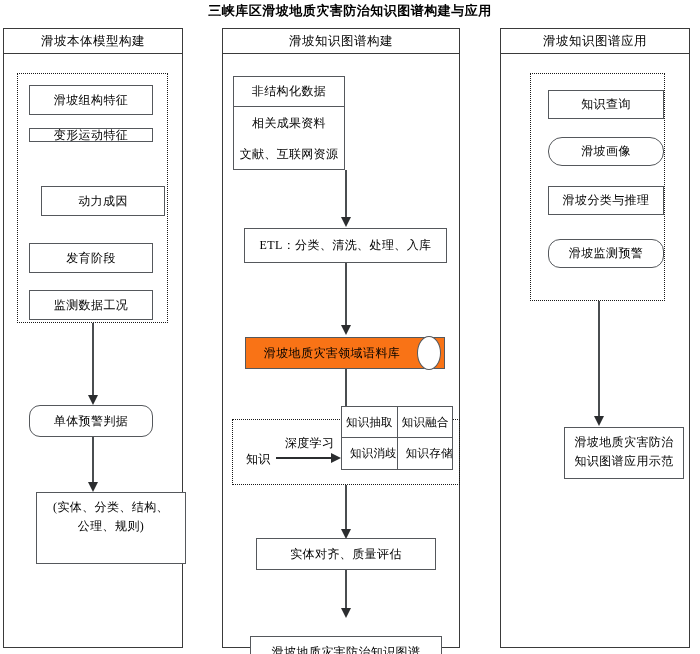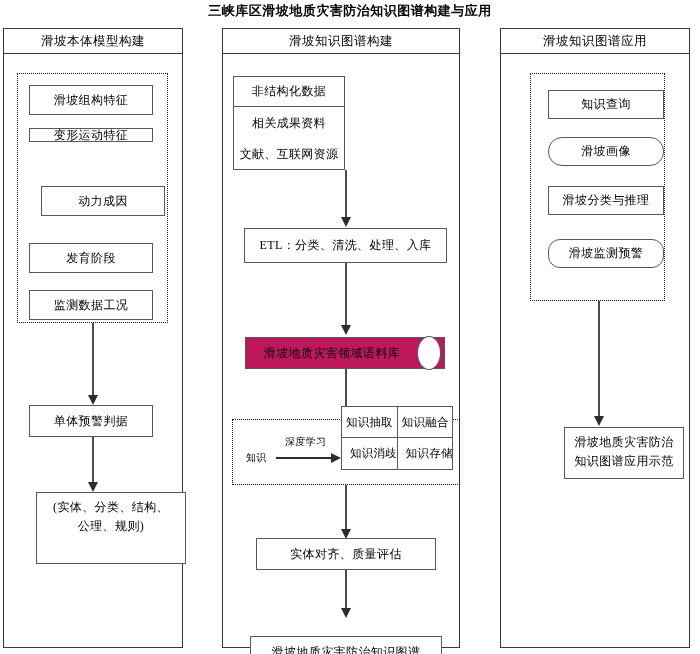--- a/index.html
+++ b/index.html
@@ -122,21 +122,21 @@
     position: absolute;
   }
   .cyl-rect {
     position: absolute;
     left: 0;
     top: 0;
     width: 100%;
     height: 100%;
     border: 1.1px solid #55585c;
     box-sizing: border-box;
-    background: #be185d;
+    background: #f97316;
     display: flex;
     align-items: center;
     justify-content: center;
     font-size: 12px;
     letter-spacing: 0.4px;
     padding-right: 26px;
     box-sizing: border-box;
   }
   .cyl-ellipse {
     position: absolute;
@@ -172,25 +172,24 @@
     white-space: nowrap;
   }
   .grid2 .cell:nth-child(2),
   .grid2 .cell:nth-child(4) { border-right: none; }
   .grid2 .cell:nth-child(3),
   .grid2 .cell:nth-child(4) { border-bottom: none; margin-left: 8px; }
 
   
   .flabel {
     position: absolute;
-    font-size: 10px;
+    font-size: 12px;
     letter-spacing: 0.3px;
     white-space: nowrap;
     line-height: 14px;
-    font-family: Liberation Mono, monospace;
   }
 
   
   .arrow-v {
     position: absolute;
     width: 2px;
     background: #4a4d50;
   }
   .arrow-v::after {
     content: "";
@@ -238,21 +237,21 @@
   <div class="dashed-group" style="left:17px; top:73px; width:151px; height:250px;"></div>
 
   <div class="node" style="left:29px; top:85px; width:124px; height:30px;">滑坡组构特征</div>
   <div class="node" style="left:29px; top:128px; width:124px; height:14px;">变形运动特征</div>
   <div class="node" style="left:29px; top:186px; width:124px; height:30px;margin-left:12px;">动力成因</div>
   <div class="node" style="left:29px; top:243px; width:124px; height:30px;">发育阶段</div>
   <div class="node" style="left:29px; top:290px; width:124px; height:30px;">监测数据工况</div>
 
   <div class="arrow-v" style="left:92px; top:323px; height:73px;"></div>
 
-  <div class="node" style="left:29px; top:405px; width:124px; height:32px;">单体预警判据</div>
+  <div class="node" style="left:29px; top:405px; width:124px; height:32px;border-radius:11px;">单体预警判据</div>
 
   <div class="arrow-v" style="left:92px; top:437px; height:46px;"></div>
 
   <div class="node multiline" style="left:17px; top:492px; width:150px; height:72px;">
     <div>(实体、分类、结构、</div>
     <div>公理、规则)</div>
   </div>
 
   <div class="panel" style="left:222px; top:28px; width:238px; height:620px;">
     <div class="panel-head">滑坡知识图谱构建</div>

